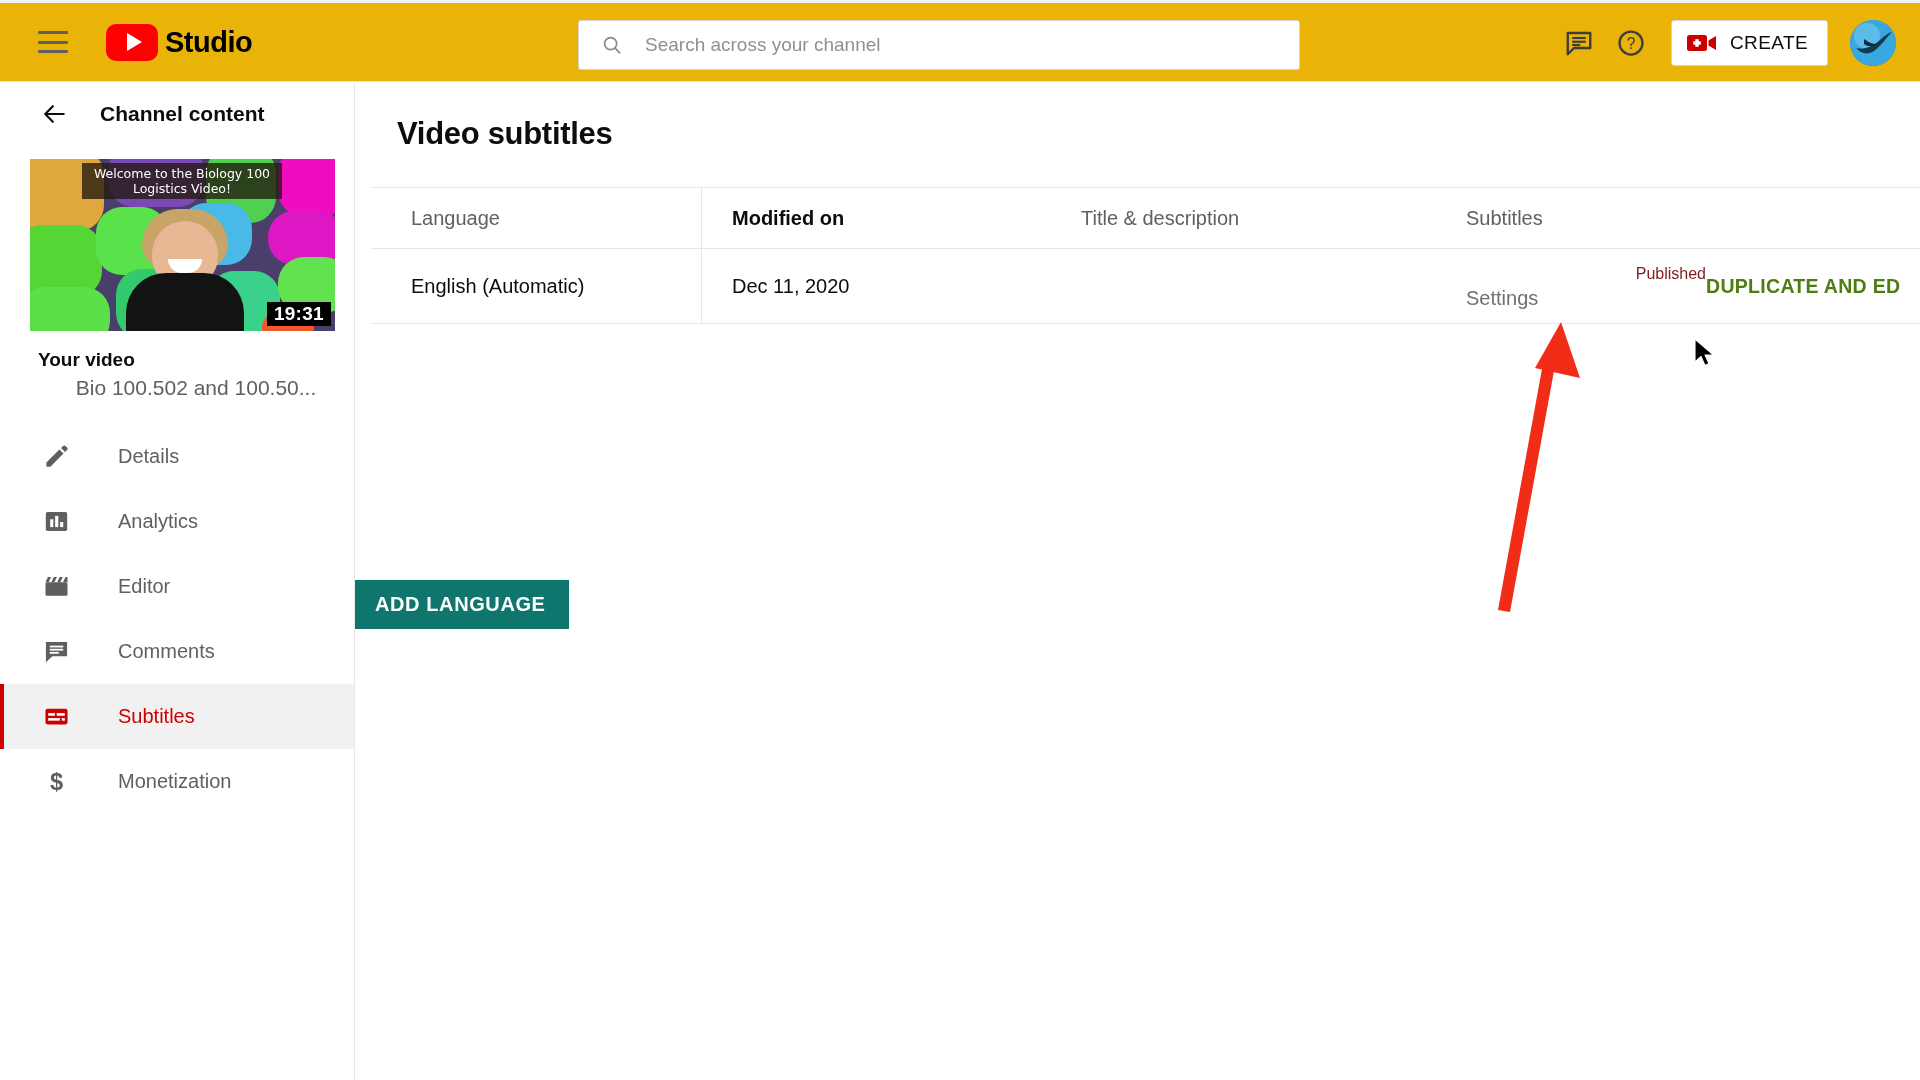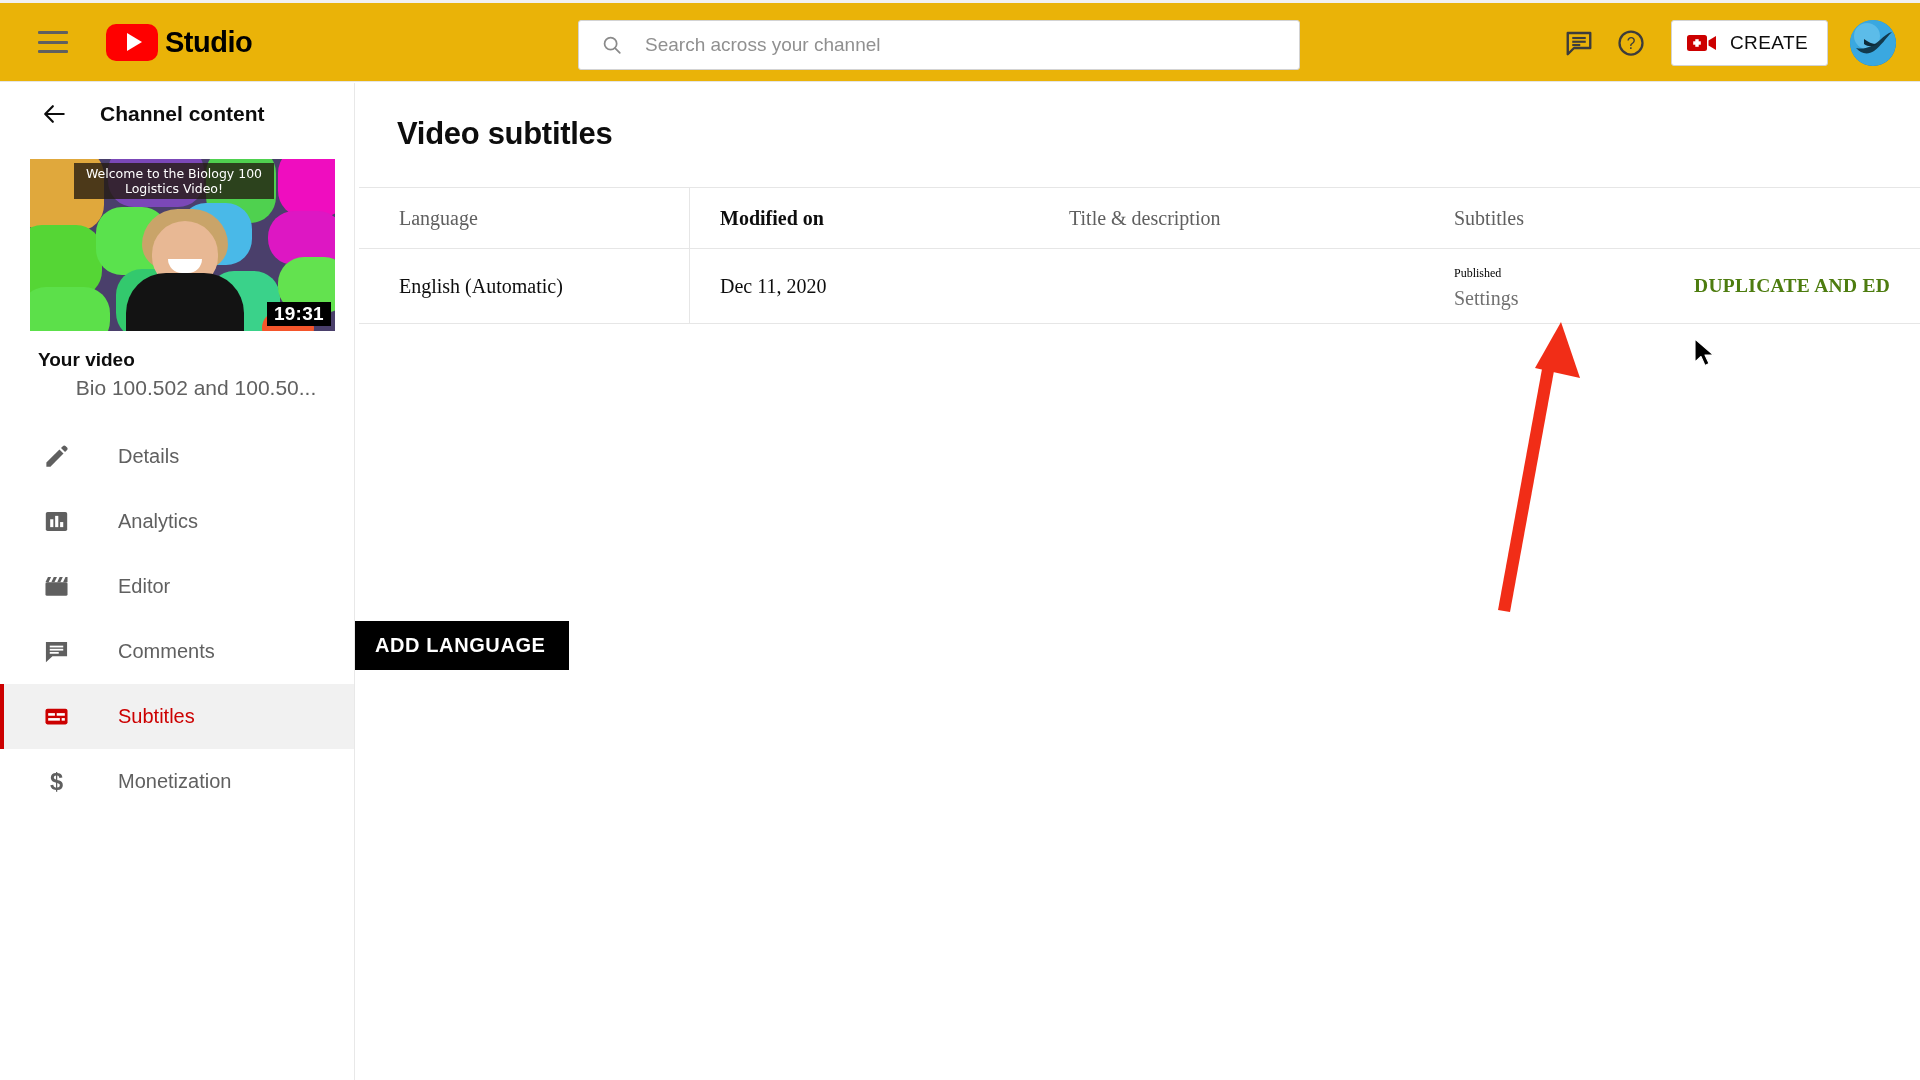--- a/index.html
+++ b/index.html
@@ -95,21 +95,21 @@
   .back-arrow { width: 26px; height: 26px; }
   .chan-title { font-size: 21px; font-weight: bold; color: #0d0d0d; margin-left: 32px; }
 
   .thumb-wrap {
     margin: 14px 0 0 30px; width: 305px; height: 172px; position: relative;
     overflow: hidden; background: #2a2a2a; cursor: pointer;
   }
   .thumb-bg { position: absolute; inset: 0; background: #4a3f6b; }
   .blob { position: absolute; border-radius: 26px; }
   .thumb-cap {
-    position: absolute; top: 4px; left: 44px; width: 200px;
+    position: absolute; top: 4px; left: 52px; width: 200px;
     background: rgba(35,25,15,.78); color: #fff;
     font-size: 12.5px; line-height: 15px; text-align: center; padding: 3px 6px;
     font-family: "DejaVu Sans", sans-serif;
   }
   .thumb-dur {
     position: absolute; right: 4px; bottom: 5px;
     background: #000; color: #fff; font-size: 19px; font-weight: bold;
     padding: 1px 7px; letter-spacing: .3px;
   }
   .person { position: absolute; left: 96px; bottom: 0; width: 118px; height: 122px; }
@@ -141,50 +141,49 @@
 
   .nav-bottom { position: absolute; left: 0; top: 932px; width: 100%; }
 
   
   .main { position: absolute; top: 83px; left: 355px; right: 0; bottom: 0; background: #fff; }
   .page-title {
     font-size: 31px; font-weight: bold; color: #0d0d0d;
     margin: 33px 0 0 42px; letter-spacing: -0.3px;
   }
 
-  .table { position: absolute; top: 104px; left: 4px; right: 0; font-family: Liberation Serif, serif; }
+  .table { position: absolute; top: 104px; left: 16px; right: 0; }
   .thead {
     display: flex; align-items: center; height: 62px;
     border-top: 1px solid #e6e6e6; border-bottom: 1px solid #e6e6e6;
   }
   .th { font-size: 20px; color: #606060; }
   .th.sorted { color: #0d0d0d; font-weight: bold; }
   .col-lang { width: 330px; padding-left: 40px; }
   .col-mod  { width: 380px; padding-left: 30px; border-left: 1px solid #e6e6e6;
               height: 100%; display: flex; align-items: center; }
   .col-title{ width: 385px; padding-left: 0; }
   .col-subs { width: 240px; }
   .col-act  { flex: 1; }
 
   .trow { display: flex; align-items: center; height: 75px; border-bottom: 1px solid #e6e6e6; }
   .td { font-size: 20px; color: #0d0d0d; }
-  .td-sub1 { font-size: 12px; color: #000000; line-height: 25px; }
+  .td-sub1 { font-size: 16px; color: #7f1d1d; line-height: 25px; text-align: right; }
   .td-sub2 { font-size: 20px; color: #717171; line-height: 25px; }
   .dup-btn {
     font-size: 19.5px; font-weight: bold; color: #4d7c0f; letter-spacing: .3px;
     cursor: pointer; white-space: nowrap;
   }
 
   .add-lang-btn {
     position: absolute; top: 497px; left: -3px;
-    background: #000000; color: #fff;
+    background: #0f766e; color: #fff;
     font-size: 20px; font-weight: bold; letter-spacing: .6px;
     padding: 13px 23px 13px 23px; border: none; cursor: pointer;
     font-family: "Liberation Sans", sans-serif;
-    margin-top: 41px;
   }
 
   
   .anno { position: absolute; inset: 0; pointer-events: none; z-index: 40; }
   .cursor { position: absolute; left: 1694px; top: 338px; z-index: 50; }
 </style>
 </head>
 <body>
 
 <div id="app">

